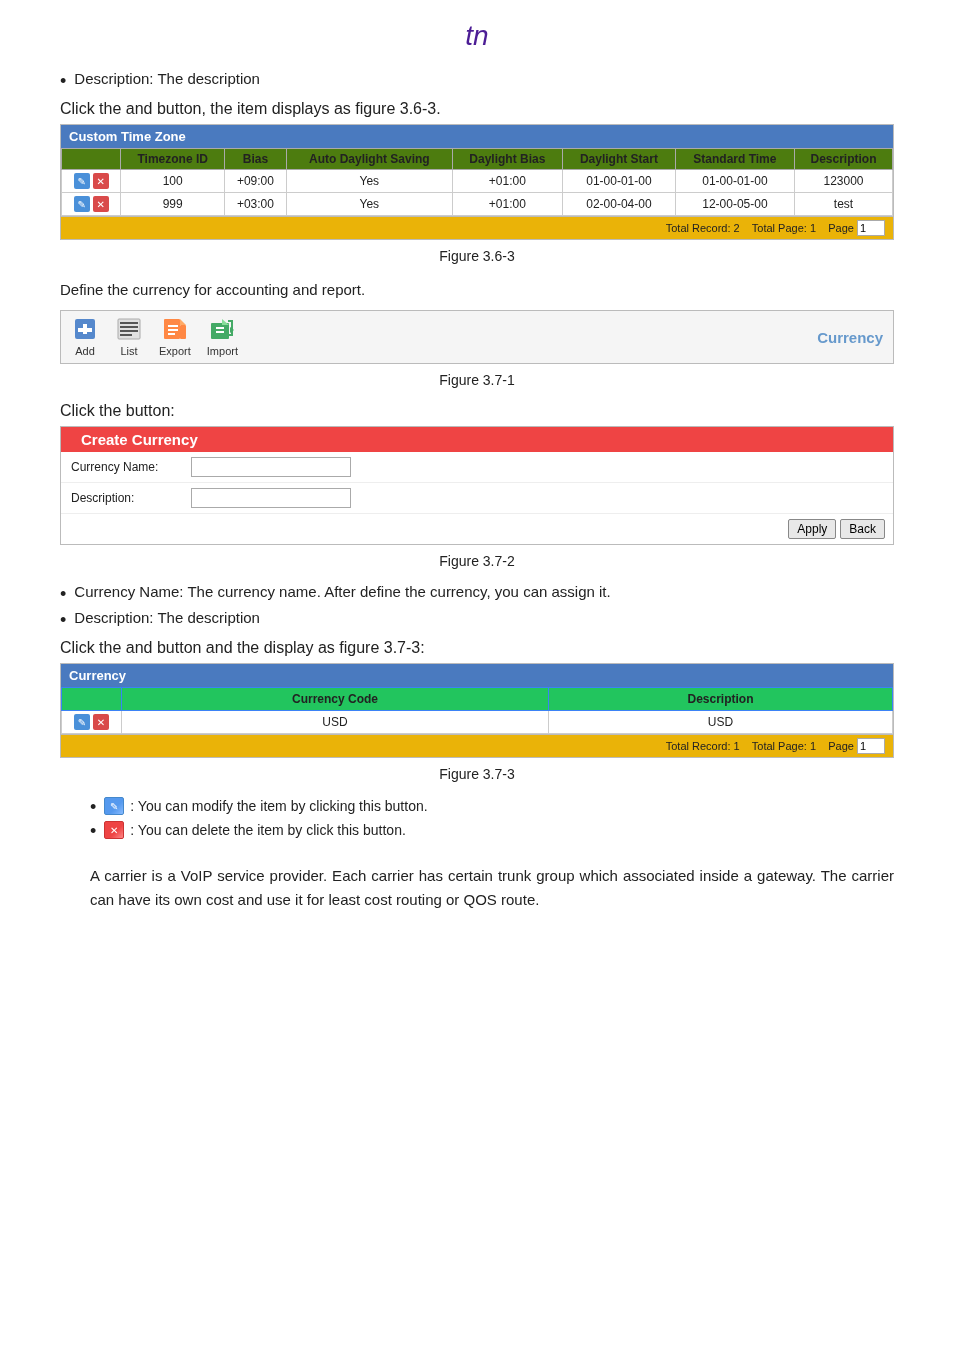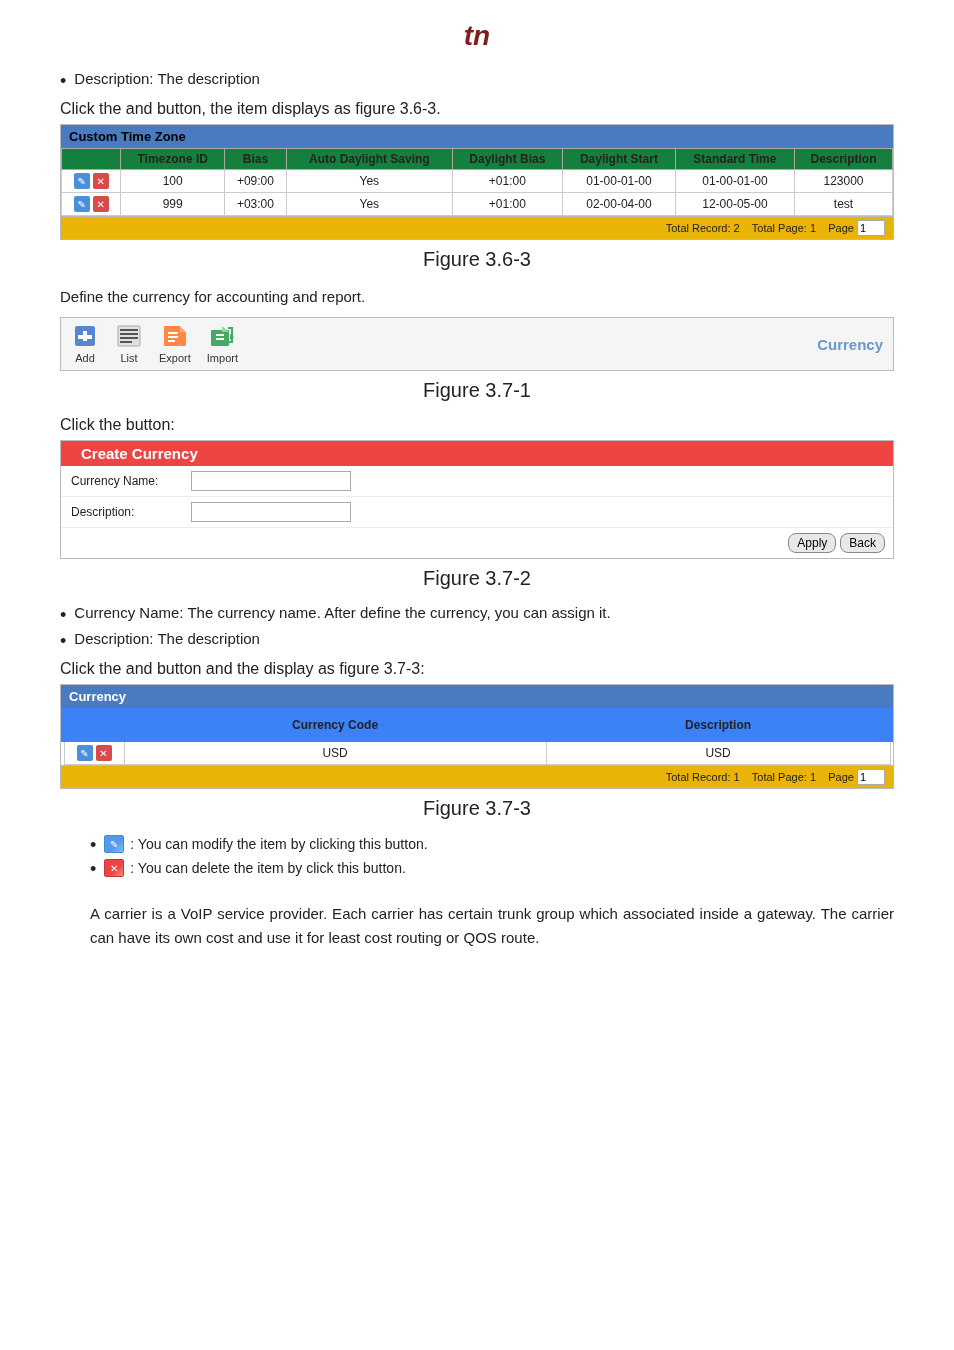--- a/index.html
+++ b/index.html
@@ -12,71 +12,71 @@
       min-height: 1350px;
       padding: 20px 60px;
     }
     .logo-area {
       text-align: center;
       margin-bottom: 18px;
     }
     .logo-text {
       font-size: 28px;
       font-style: italic;
-      font-weight: bold;
-      color: #7f1d1d;
+      font-weight: normal;
+      color: #4c1d95;
     }
     .bullet-item {
       display: flex;
       align-items: flex-start;
       margin-bottom: 6px;
       font-size: 15px;
     }
     .bullet-dot {
       margin-right: 8px;
       margin-top: 2px;
       font-size: 18px;
       line-height: 1;
     }
     .click-line {
       font-size: 16px;
       margin: 10px 0 6px 0;
       font-weight: normal;
     }
     .fig-caption {
       text-align: center;
-      font-size: 20px;
+      font-size: 14px;
       margin: 8px 0 14px 0;
       color: #222;
     }
     
     .ui-table-wrap {
       border: 1px solid #bbb;
       margin: 6px 0 4px 0;
       font-size: 12px;
       background: #fff;
     }
     .ui-table-header-row {
       background: #4a7abf;
       color: #fff;
       padding: 4px 8px;
       font-weight: bold;
       font-size: 13px;
     }
     .ui-table-header-row span {
-      color: #000000;
+      color: #ffffff;
       margin-top: 36px;
     }
     table.data-table {
       width: 100%;
       border-collapse: collapse;
       font-size: 12px;
     }
     table.data-table th {
-      background: #15803d;
+      background: #4d7c0f;
       border: 1px solid #aaa;
       padding: 3px 6px;
       text-align: center;
       font-weight: bold;
       font-size: 12px;
     }
     table.data-table td {
       border: 1px solid #ccc;
       padding: 3px 6px;
       text-align: center;
@@ -163,21 +163,21 @@
       justify-content: flex-end;
       padding: 5px 8px;
       gap: 4px;
     }
     .btn-small {
       font-size: 12px;
       padding: 2px 8px;
       border: 1px solid #888;
       background: #e8e8e8;
       cursor: pointer;
-      border-radius: 8px;
+      border-radius: 2px;
     }
     
     .icon-edit {
       display: inline-block;
       width: 16px;
       height: 16px;
       background: #4a90d9;
       border-radius: 2px;
       position: relative;
       cursor: pointer;
@@ -209,22 +209,22 @@
       padding: 4px 8px;
       font-weight: bold;
       font-size: 13px;
     }
     table.currency-table {
       width: 100%;
       border-collapse: collapse;
       font-size: 12px;
     }
     table.currency-table th {
-      background: #3b82f6;
-      border: 6px solid #3b82f6;
+      background: #22c55e;
+      border: 1px solid #3b82f6;
       padding: 4px 8px;
       text-align: center;
       font-weight: bold;
     }
     table.currency-table td {
       border: 1px solid #ccc;
       padding: 3px 8px;
       text-align: center;
       background: #fff;
     }

